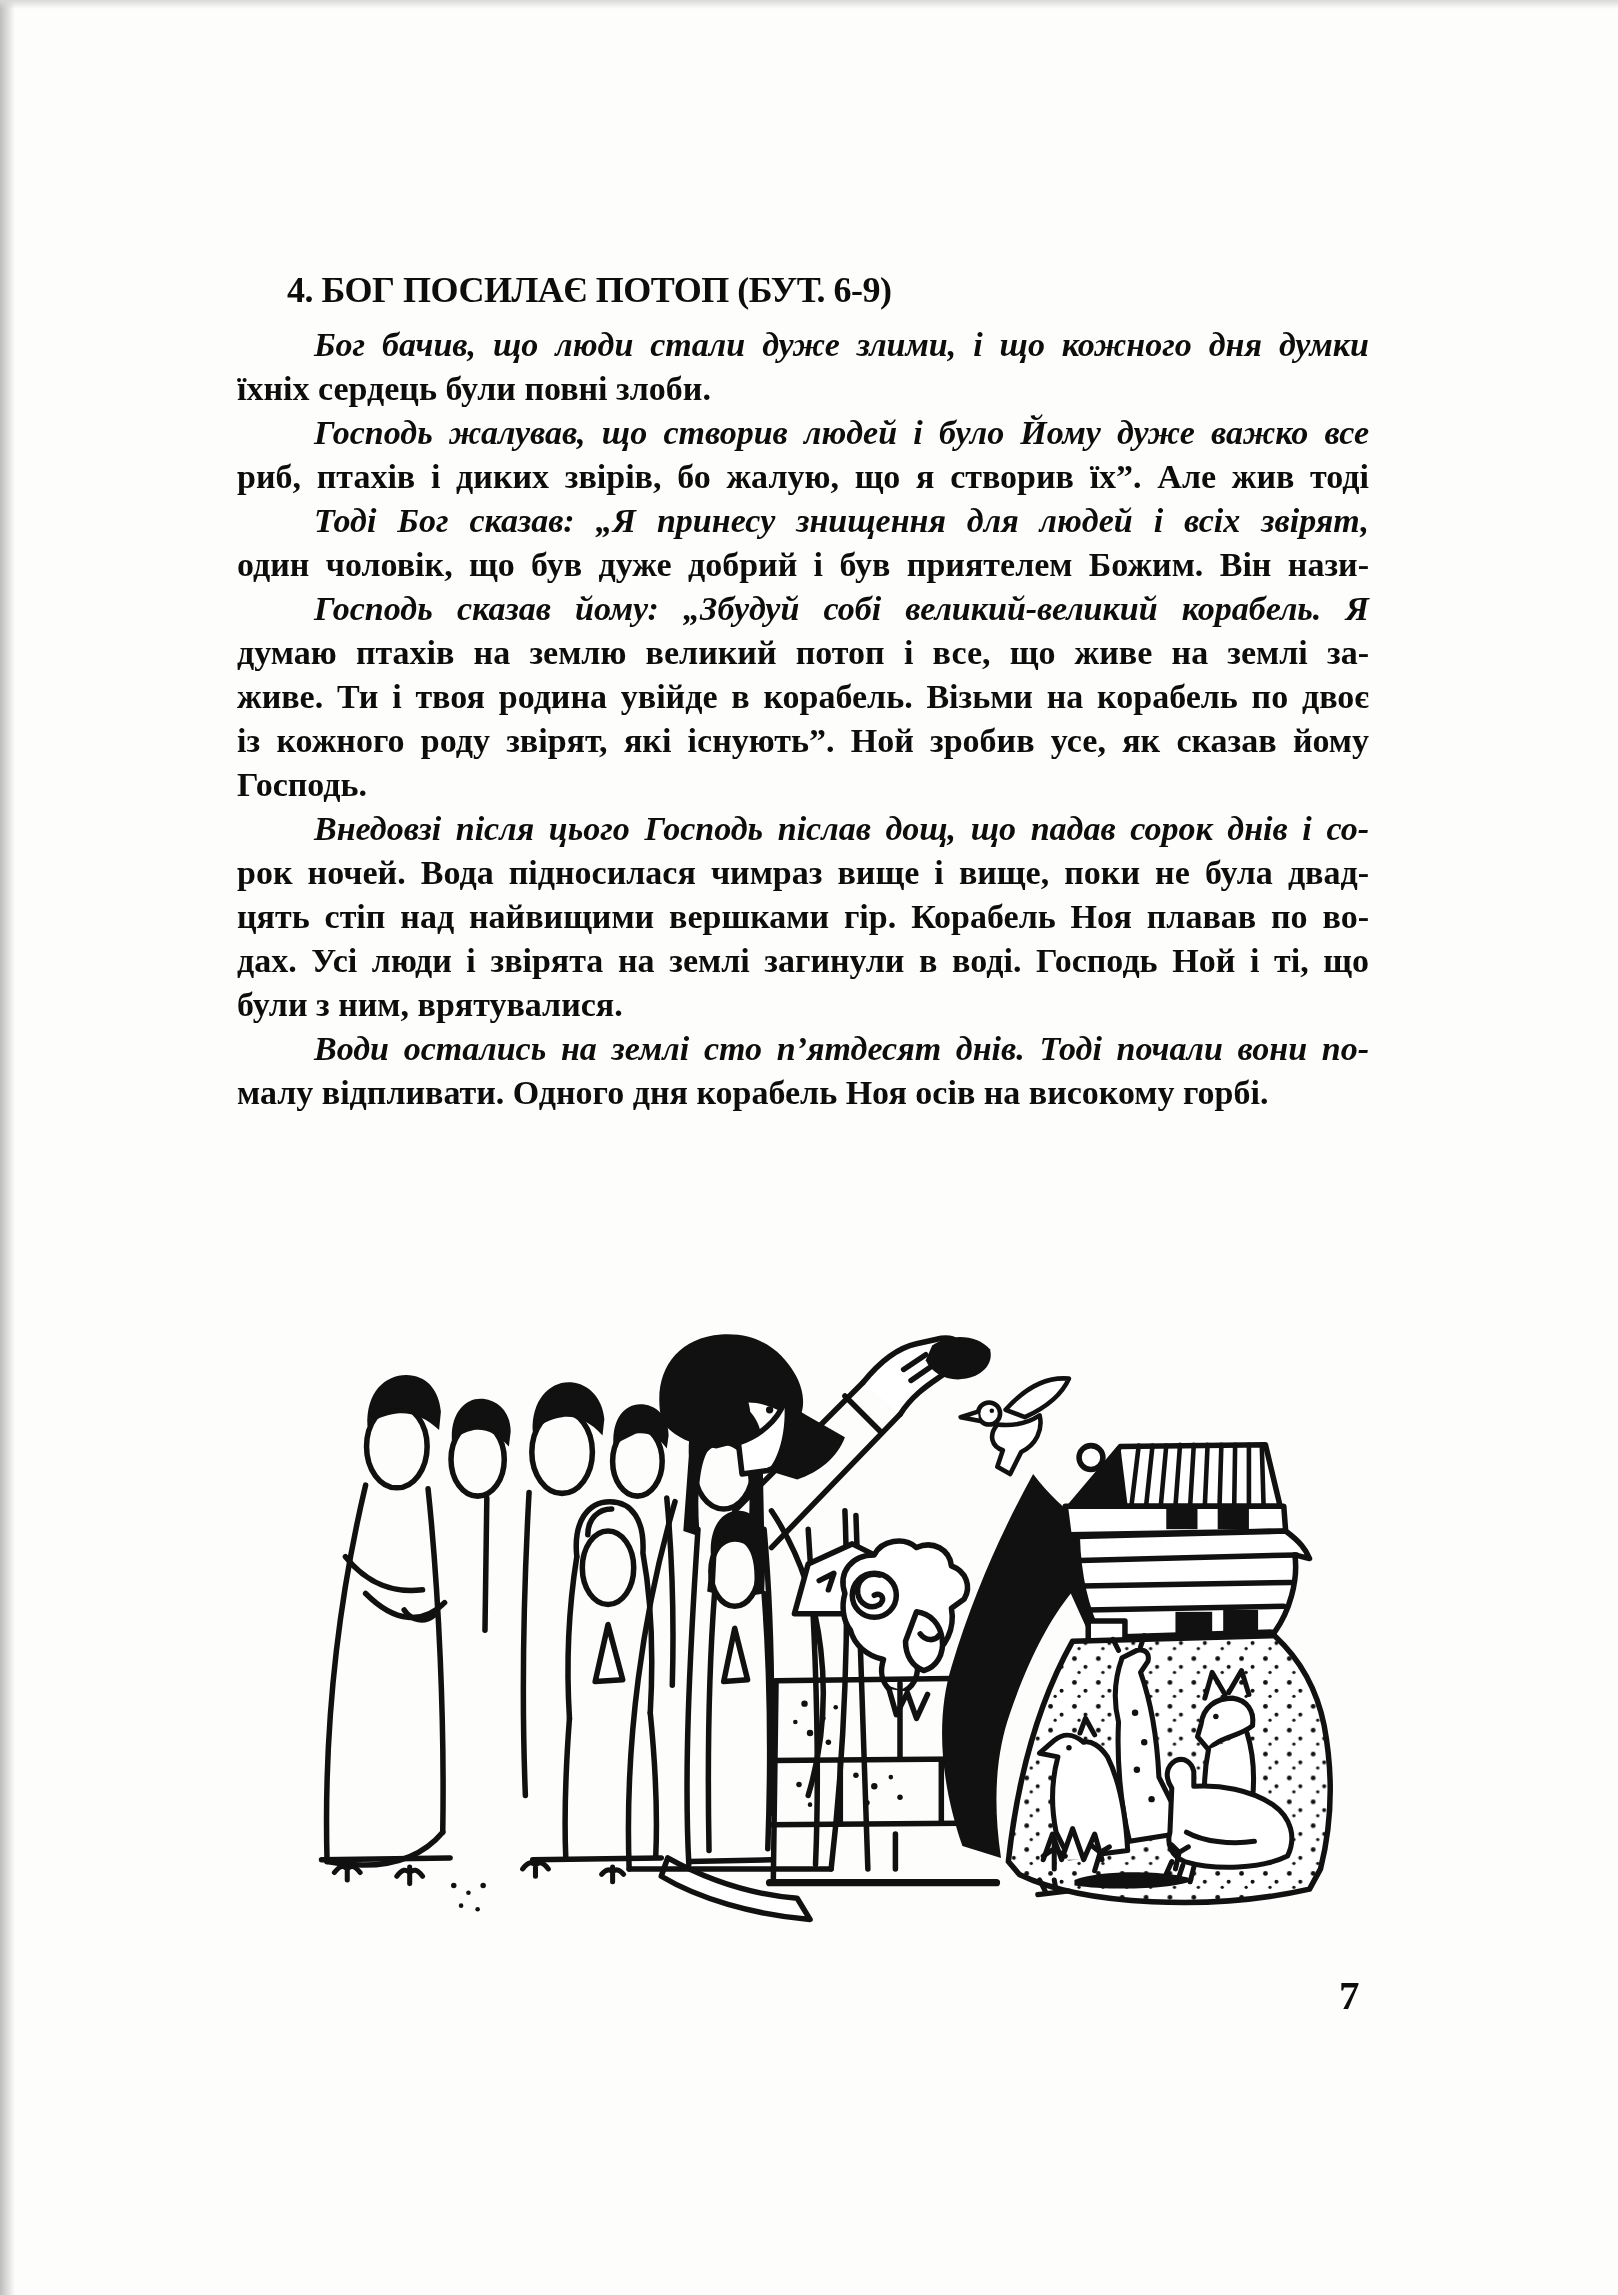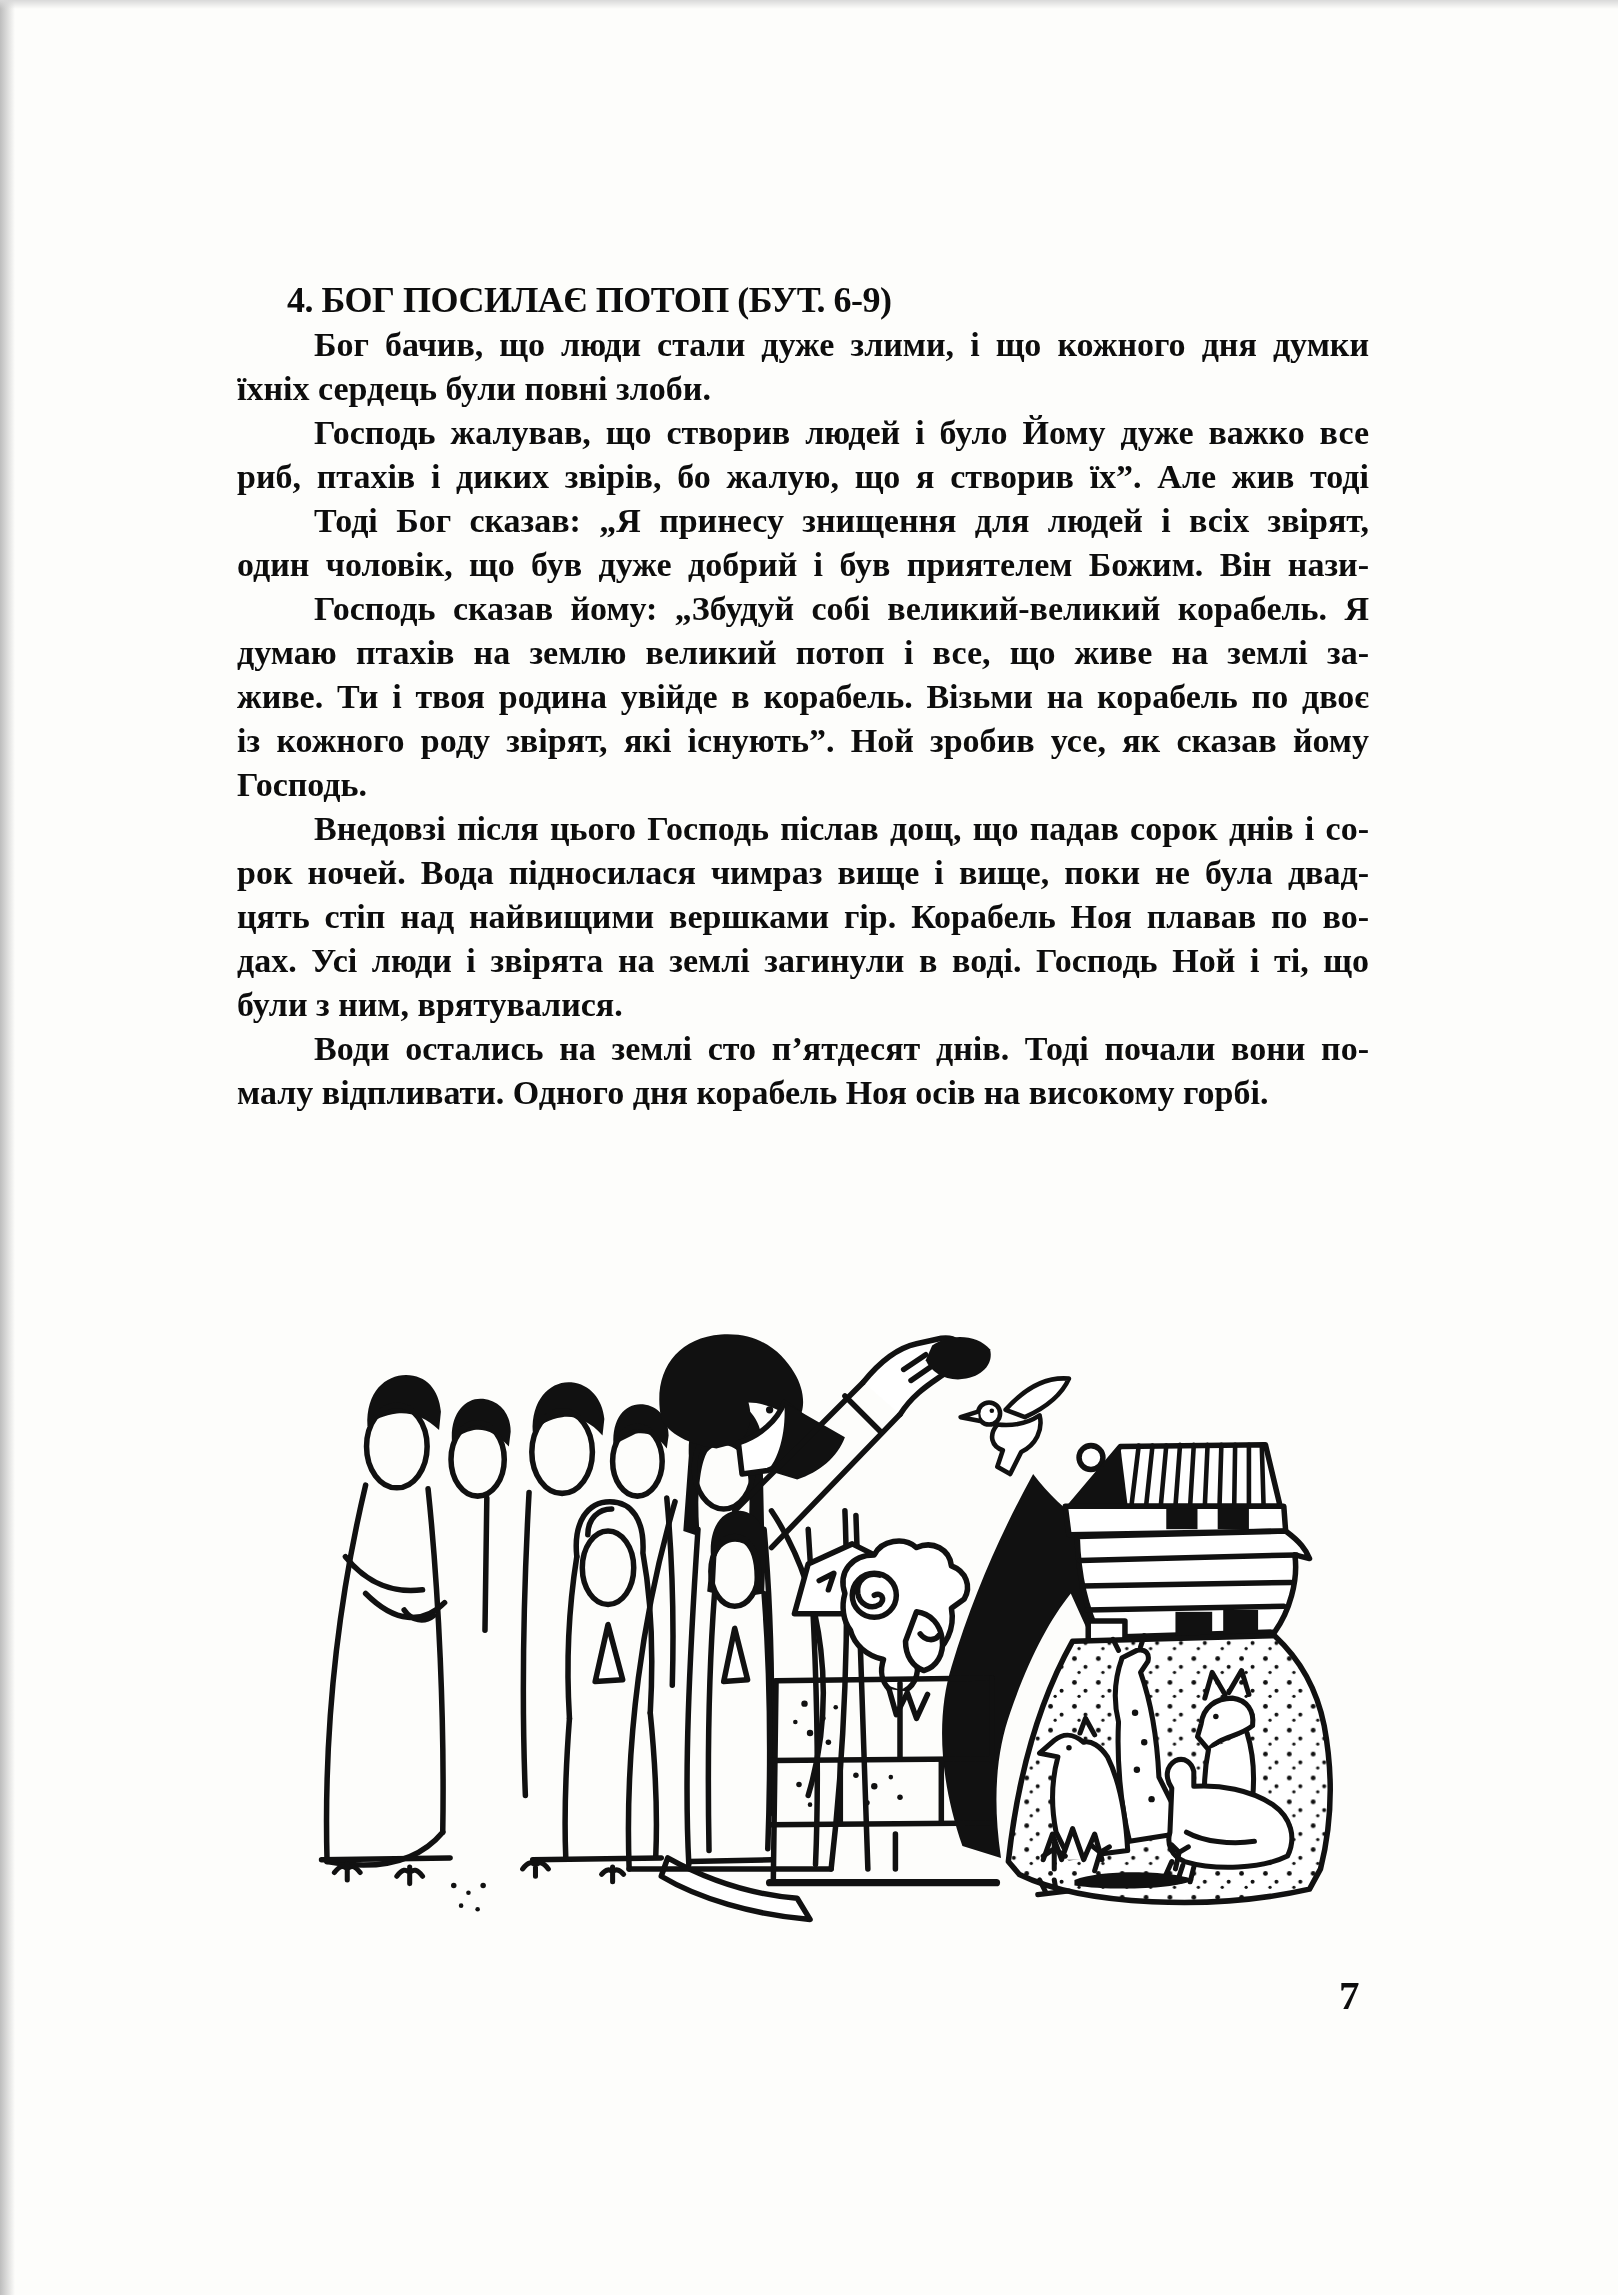--- a/index.html
+++ b/index.html
@@ -5,30 +5,30 @@
   html,body{margin:0;padding:0;background:#8a8a8a;}
   .sheet{
     position:relative;width:1619px;height:2296px;background:#fdfdfb;
     font-family:"Liberation Serif","DejaVu Serif",serif;color:#0d0d0d;overflow:hidden;
   }
   .edge-left{position:absolute;left:0;top:0;width:14.7px;height:100%;
     background:linear-gradient(90deg,#bdbdbd,rgba(255,255,255,0));}
   .edge-top{position:absolute;left:0;top:0;width:100%;height:9.2px;
     background:linear-gradient(180deg,#d9d9d9,rgba(255,255,255,0));}
   .title{
-    position:absolute;left:287px;top:255px;font-size:36px;font-weight:700;
+    position:absolute;left:287px;top:245px;font-size:36px;font-weight:700;
     letter-spacing:-0.5px;white-space:nowrap;
   }
   .textblock{
     position:absolute;left:237px;top:323px;width:1132px;
     font-size:34px;font-weight:700;line-height:44px;
   }
   .para{margin:0;padding:0;}
   .line{display:block;text-align:justify;text-align-last:justify;}
-  .line.first{padding-left:77px;}
+  .line.first{padding-left:77px;font-style:italic;}
   .line.end{text-align-last:left;}
   figure.illus{position:absolute;left:257px;top:1318px;margin:0;width:1084px;height:606px;}
   .pagenum{position:absolute;left:1339px;top:1971px;font-size:41px;font-weight:700;}
 </style>
 </head>
 <body>
 
 <div class="sheet">
   <div class="edge-left"></div>
   <div class="edge-top"></div>

